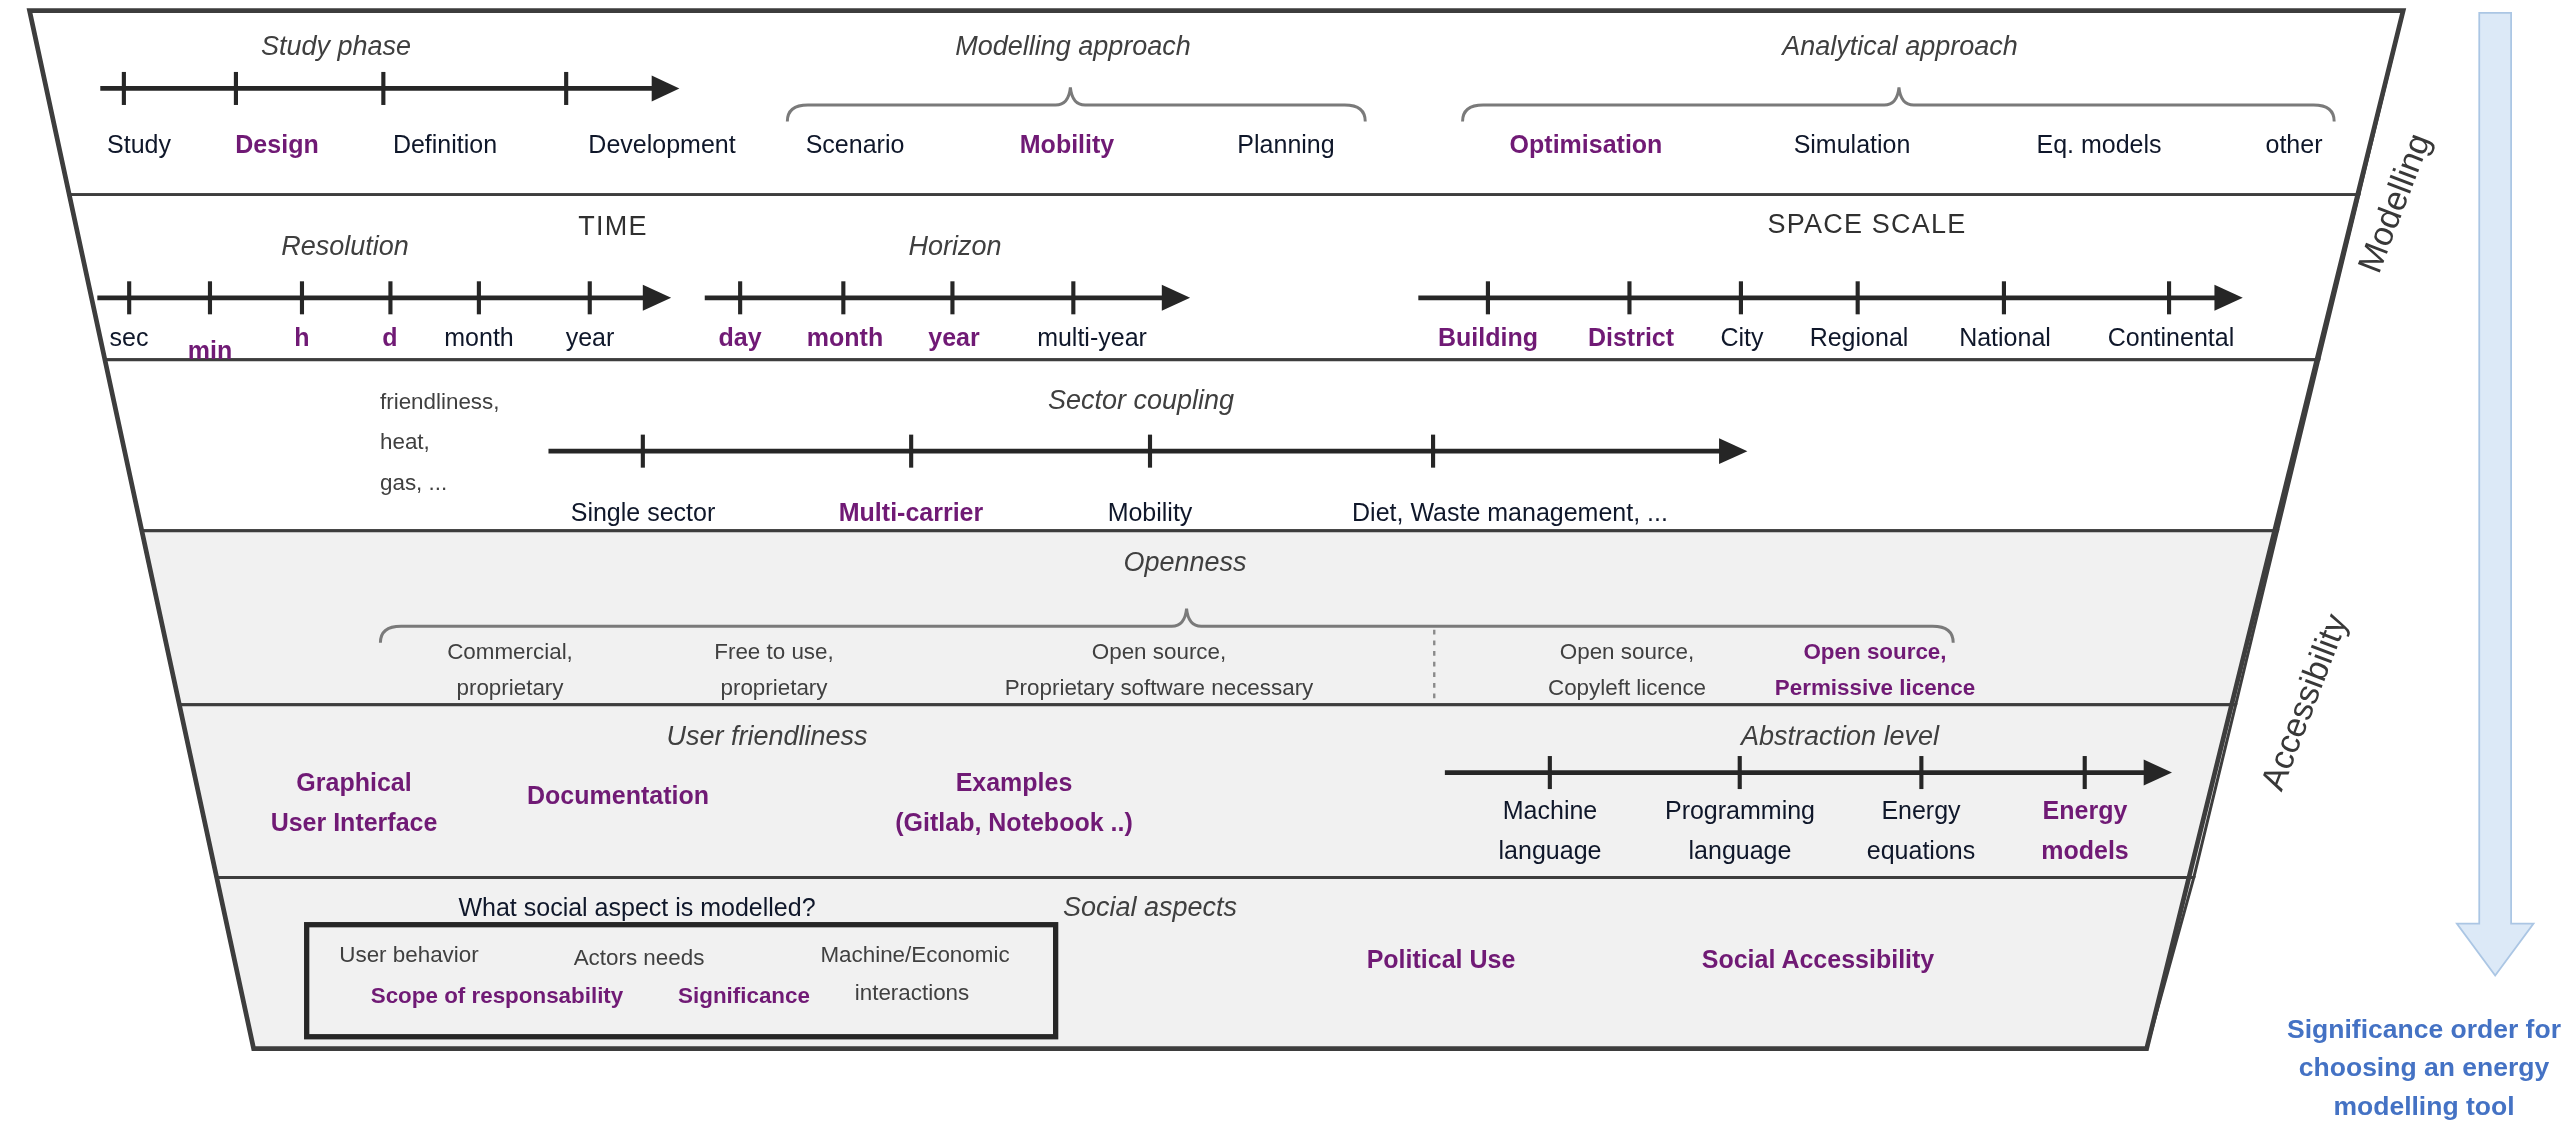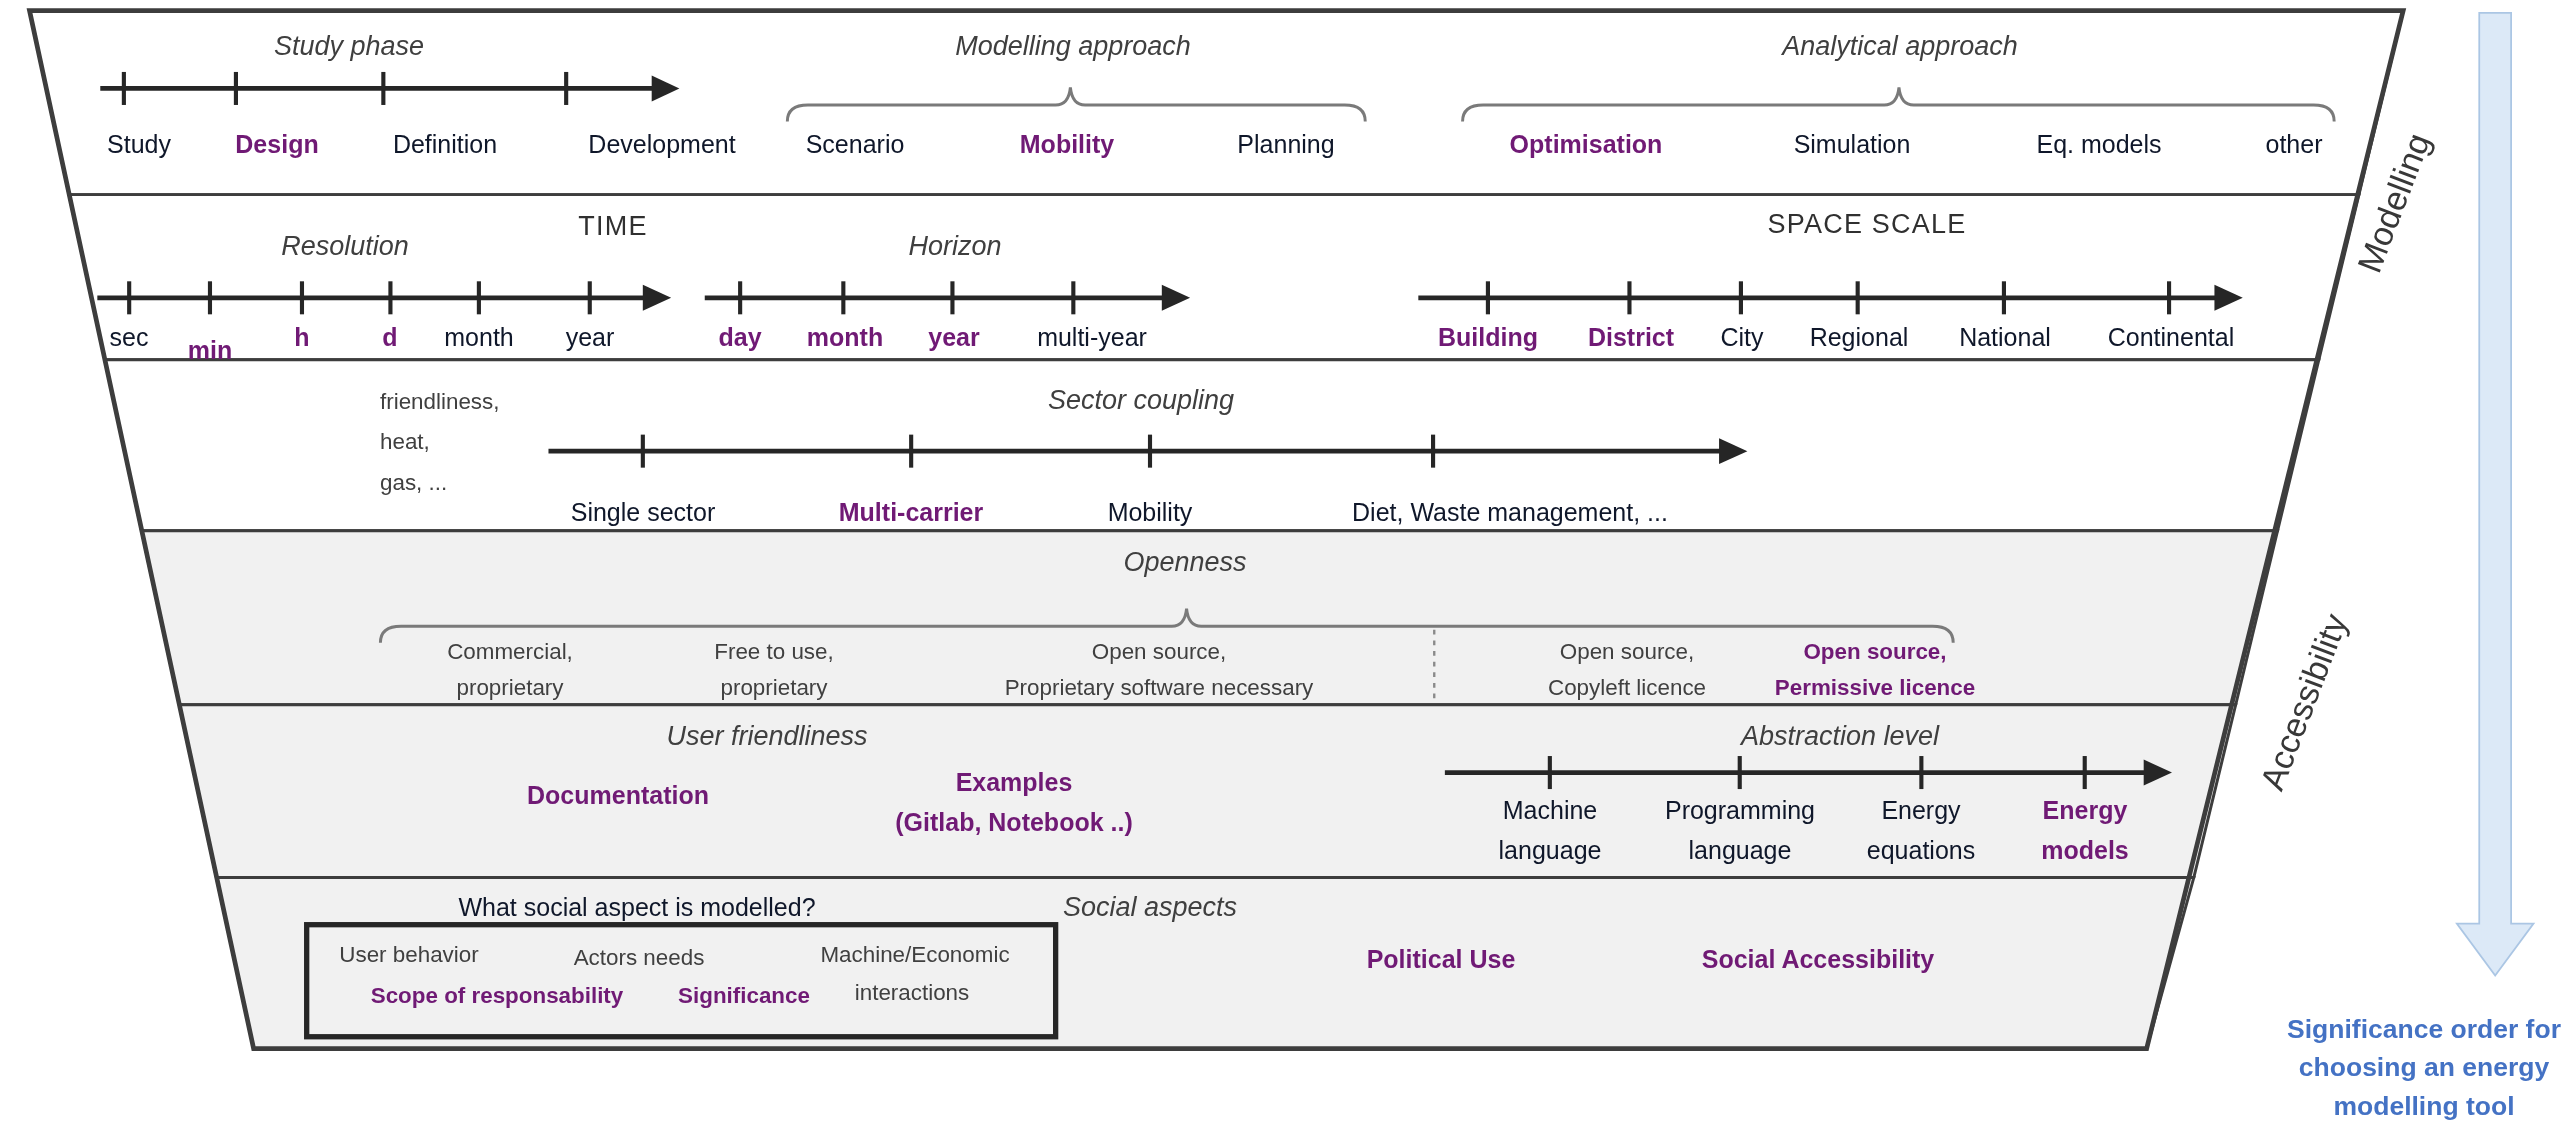--- a/index.html
+++ b/index.html
@@ -114,21 +114,21 @@
       <path d="M 645 1090 Q 645 1062 680 1062 L 1987 1062 Q 2009 1062 2012 1032 Q 2015 1062 2037 1062 L 3277 1062 Q 3312 1062 3312 1090"></path>
     </g>
 
     <line x1="2432" y1="1068" x2="2432" y2="1192" stroke="#8a8a8a" stroke-width="4" stroke-dasharray="8 10"></line>
 
     <rect x="520" y="1568" width="1270" height="190" fill="none" stroke="#262626" stroke-width="9"></rect>
 
     <path d="M 4204 22 L 4204 1566 L 4166 1566 L 4231 1654 L 4296 1566 L 4258 1566 L 4258 22 Z" fill="#dce9f7" stroke="#abc6e4" stroke-width="3"></path>
   </svg>
 
-  <div class="pos t" style="left:349px;top:31px">Study phase</div>
+  <div class="pos t" style="left:336px;top:31px">Study phase</div>
   <div class="pos l" style="left:139px;top:130px">Study</div>
   <div class="pos l b" style="left:277px;top:130px">Design</div>
   <div class="pos l" style="left:445px;top:130px">Definition</div>
   <div class="pos l" style="left:662px;top:130px">Development</div>
 
   <div class="pos t" style="left:1073px;top:31px">Modelling approach</div>
   <div class="pos l" style="left:855px;top:130px">Scenario</div>
   <div class="pos l b" style="left:1067px;top:130px">Mobility</div>
   <div class="pos l" style="left:1286px;top:130px">Planning</div>
 
@@ -188,20 +188,24 @@
   <div class="pos s stack" style="left:1627px;top:634px">
     <div>Open source,</div>
     <div>Copyleft licence</div>
   </div>
   <div class="pos s stack b" style="left:1875px;top:634px">
     <div>Open source,</div>
     <div>Permissive licence</div>
   </div>
 
   <div class="pos t" style="left:767px;top:721px">User friendliness</div>
+  <div class="pos l stack b" style="left:354px;top:762px">
+    <div>Graphical</div>
+    <div>User Interface</div>
+  </div>
   <div class="pos l b" style="left:618px;top:781px">Documentation</div>
   <div class="pos l stack b" style="left:1014px;top:762px">
     <div>Examples</div>
     <div>(Gitlab, Notebook ..)</div>
   </div>
 
   <div class="pos t" style="left:1840px;top:721px">Abstraction level</div>
   <div class="pos l stack" style="left:1550px;top:790px">
     <div>Machine</div>
     <div>language</div>

